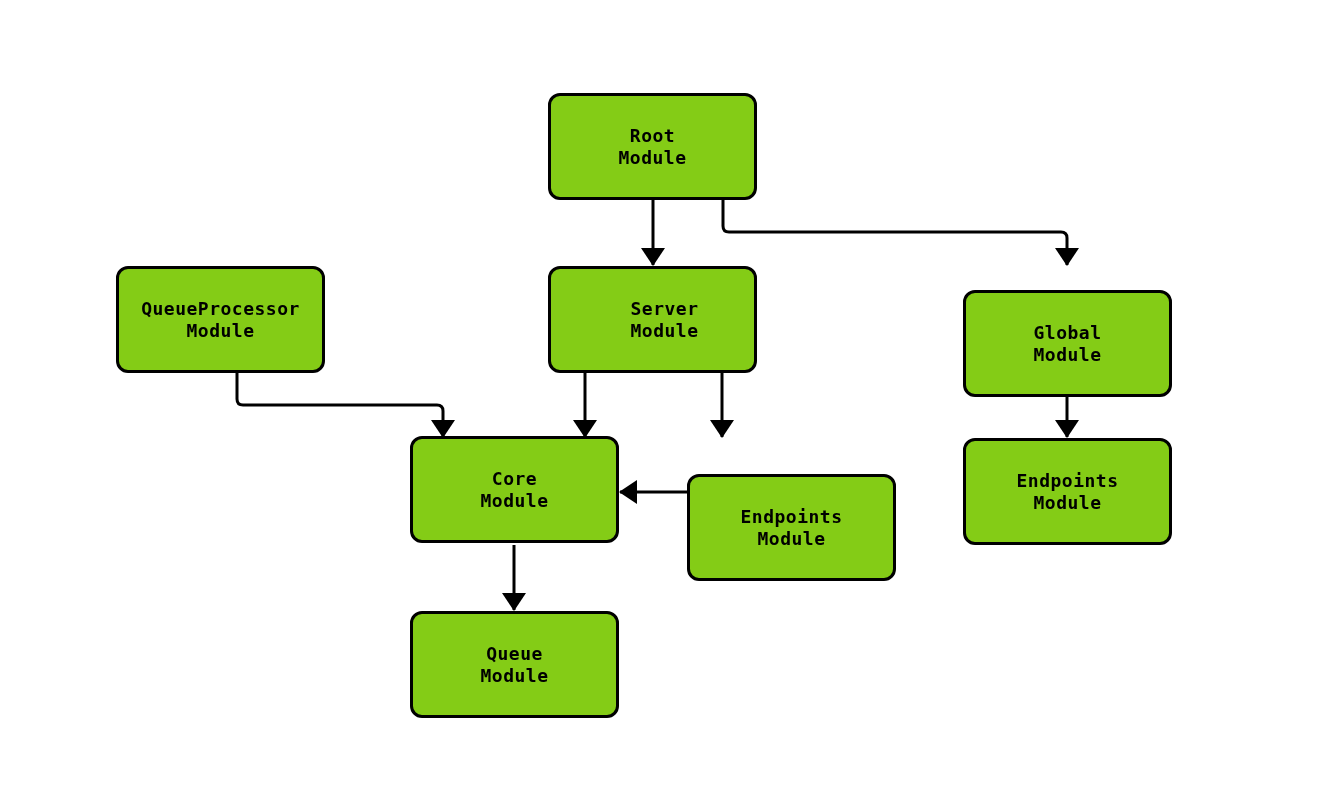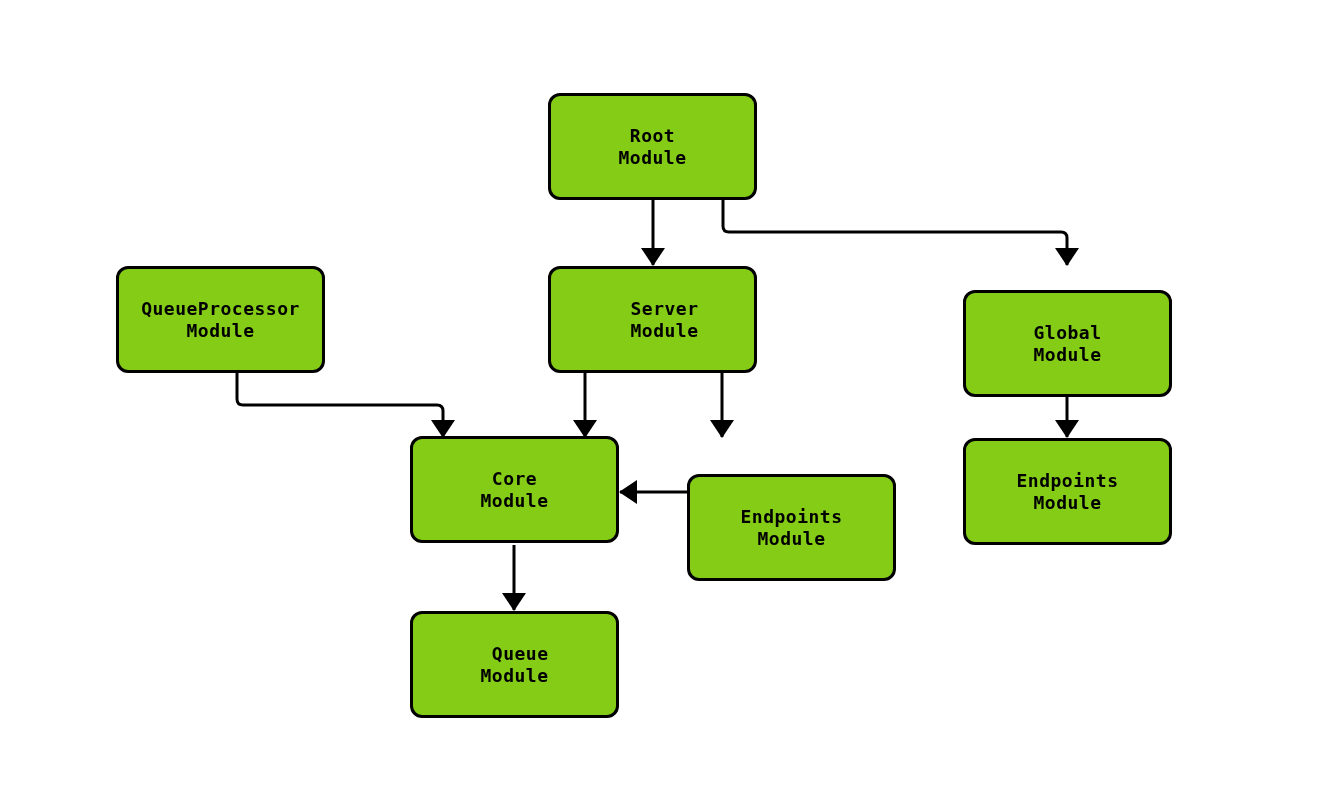--- a/index.html
+++ b/index.html
@@ -47,21 +47,21 @@
     line-height: 22px;
     letter-spacing: 0.5px;
   }
   .n-root          { left: 548px; top:  93px; }
   .n-queueprocessor{ left: 116px; top: 266px; }
   .n-server        { left: 548px; top: 266px; padding-left: 24px; }
   .n-global        { left: 963px; top: 266px; margin-top: 24px; }
   .n-core          { left: 410px; top: 436px; }
   .n-endpoints     { left: 687px; top: 438px; margin-top: 36px; }
   .n-repository    { left: 963px; top: 438px; }
-  .n-queue         { left: 410px; top: 611px; text-align: right; }
+  .n-queue         { left: 410px; top: 611px; }
 </style>
 </head>
 <body>
 
 <div class="canvas">
 
   <svg class="edges-layer" width="1337" height="809" viewBox="0 0 1337 809" xmlns="http://www.w3.org/2000/svg">
     <defs>
       <marker id="arrowhead" markerUnits="userSpaceOnUse" viewBox="0 0 18 24" markerWidth="18" markerHeight="24" refX="17" refY="12" orient="auto">
         <path d="M0,0 L18,12 L0,24 Z" fill="#000000"></path>

